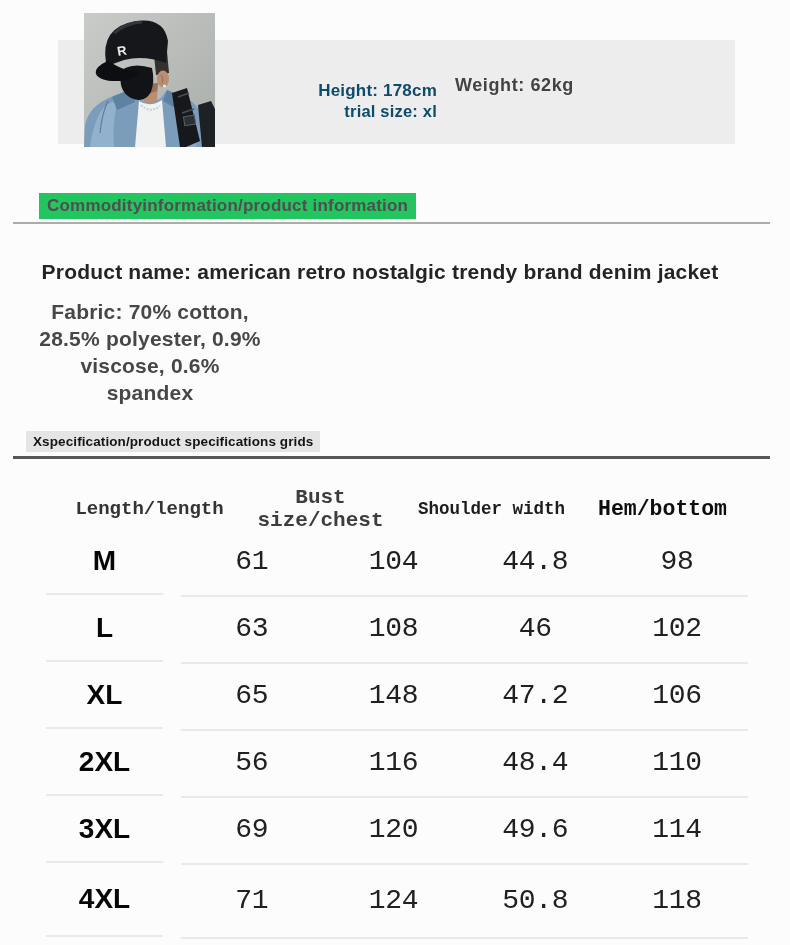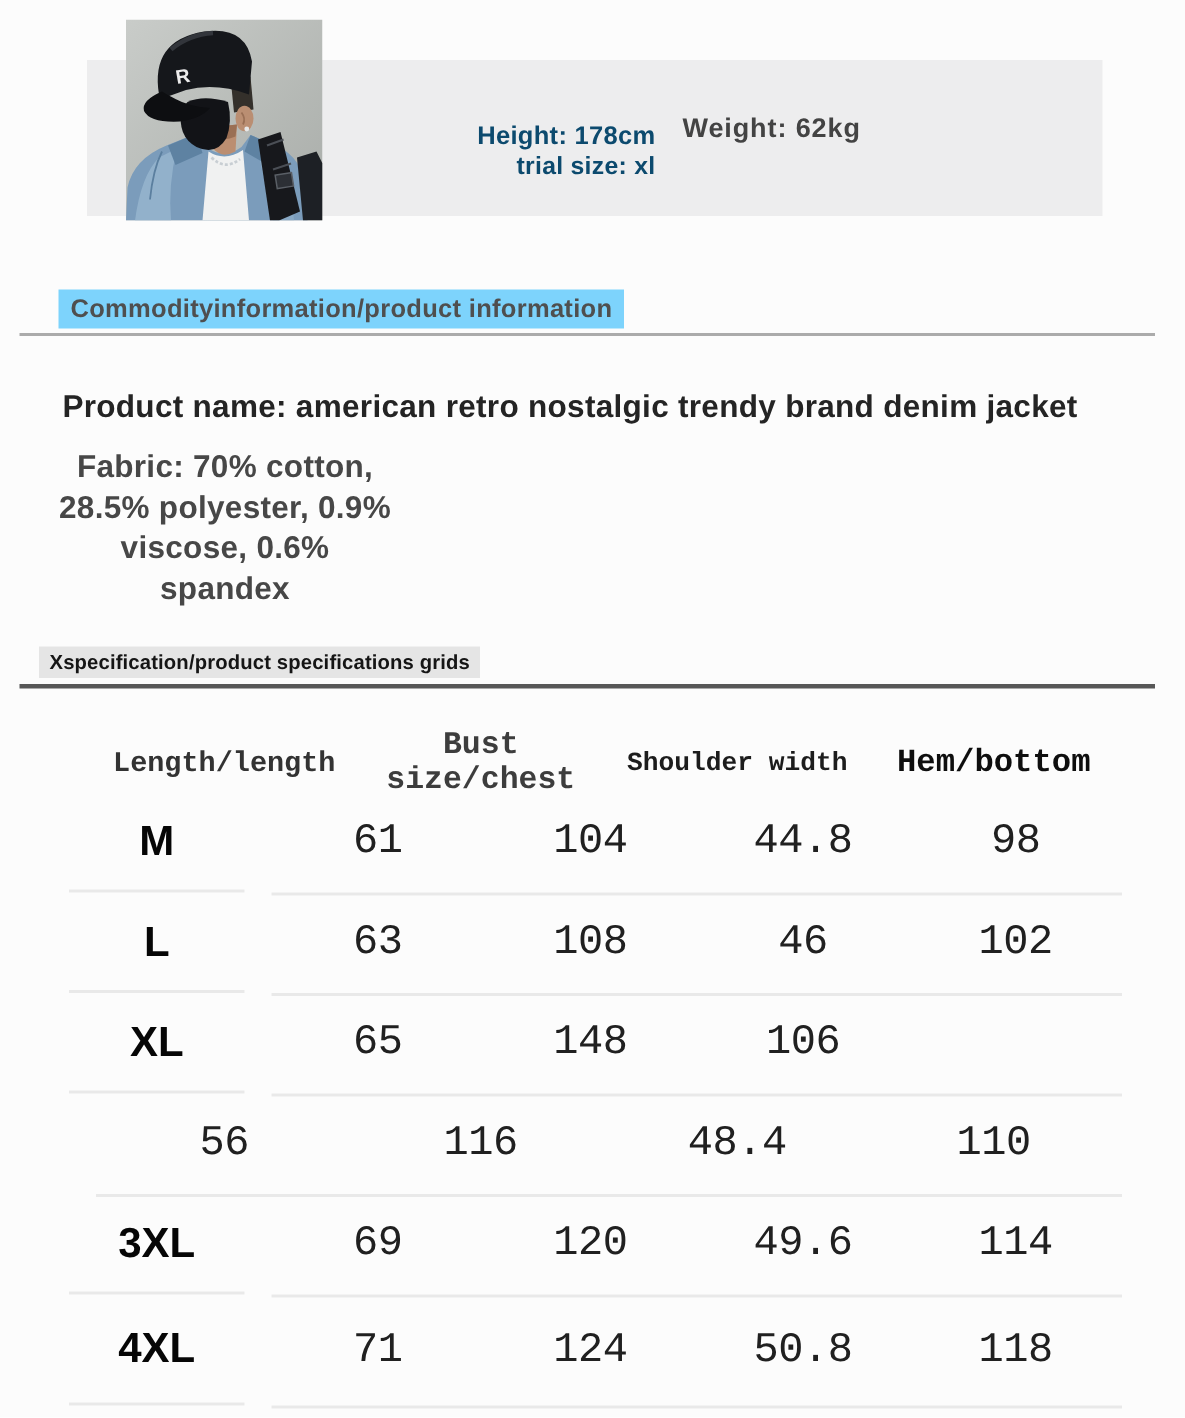--- a/index.html
+++ b/index.html
@@ -19,21 +19,21 @@
   .height-line1{font-size:17px;line-height:20px;letter-spacing:.2px;}
   .height-line2{font-size:16.5px;line-height:21px;letter-spacing:.2px;}
   .weight{
     position:absolute;left:455px;top:75px;
     font-size:18px;font-weight:700;color:#434343;letter-spacing:.6px;
   }
   
   .h-info{
     position:absolute;left:39px;top:193px;margin:0;
     font-size:17px;font-weight:700;color:#4f4f4f;letter-spacing:.2px;
-    background:#7dd3fc;padding:3px 8px;
+    background:#22c55e;padding:3px 8px;
   }
   .rule-light{position:absolute;left:13px;top:222px;width:757px;height:2px;background:#ababab;}
   .product-name{
     position:absolute;left:0;top:260px;width:760px;margin:0;text-align:center;
     font-size:21px;font-weight:700;color:#242424;letter-spacing:.2px;
   }
   .fabric{
     position:absolute;left:0;top:298px;width:300px;text-align:center;
     font-size:21px;font-weight:700;color:#474747;line-height:27px;letter-spacing:.2px;
   }
@@ -179,25 +179,27 @@
         <div>46</div>
         <div>102</div>
       </div>
     </div>
 
     <div class="trow">
       <div class="c0">XL</div>
       <div class="rest">
         <div>65</div>
         <div>148</div>
+        <div>47.2</div>
         <div>106</div>
       </div>
     </div>
 
     <div class="trow">
+      <div class="c0">2XL</div>
       <div class="rest">
         <div>56</div>
         <div>116</div>
         <div>48.4</div>
         <div>110</div>
       </div>
     </div>
 
     <div class="trow">
       <div class="c0">3XL</div>

